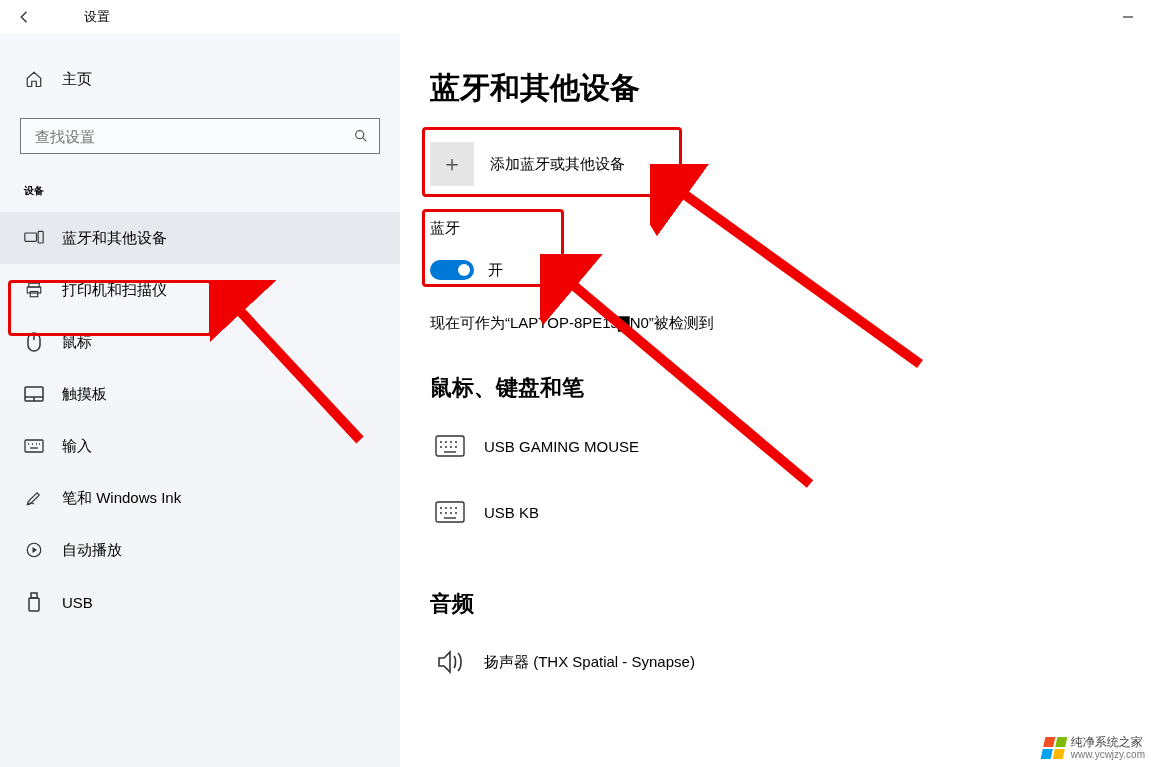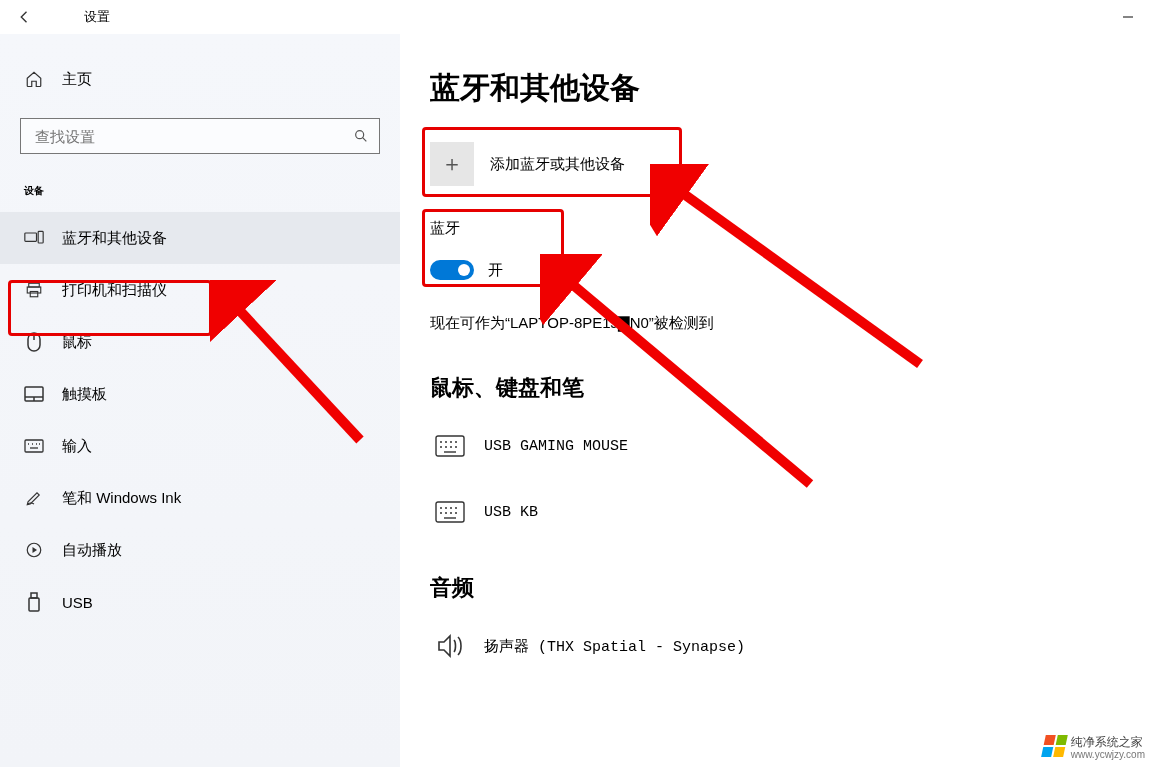--- a/index.html
+++ b/index.html
@@ -35,24 +35,24 @@
   .hl3 { left: -8px; top: -4px; width: 142px; height: 78px; }
   .subhead { font-size: 15px; margin-bottom: 22px; }
   .toggle-row { display:flex; align-items:center; }
   .toggle { width: 44px; height: 20px; border-radius: 10px; background:#0078d7; position:relative; margin-right: 14px; cursor:pointer; }
   .toggle .knob { width:12px; height:12px; border-radius:50%; background:#fff; position:absolute; right:4px; top:4px; }
   .toggle-label { font-size: 15px; }
   .status { font-size: 15px; margin-top: 18px; margin-bottom: 40px; }
   .group-head { font-size: 22px; font-weight:600; margin-bottom: 18px; }
   .dev-row { display:flex; align-items:center; height: 50px; margin-bottom: 16px; }
   .dev-icon { width: 40px; height: 36px; display:flex; align-items:center; justify-content:center; margin-right: 14px; }
-  .dev-name { font-size: 15px; font-family: Liberation Mono, monospace; }
-  .audio-group { margin-top: 36px; }
+  .dev-name { font-size: 15px; }
+  .audio-group { margin-top: 52px; }
   .arrow { position:absolute; pointer-events:none; }
-  .watermark { position:absolute; right: 6px; bottom: 6px; display:flex; font-size: 12px; color:#444; }
+  .watermark { position:absolute; right: 6px; bottom: 6px; display:flex; align-items:center; font-size: 12px; color:#444; }
   .watermark .sq { display:grid; grid-template-columns: 10px 10px; grid-template-rows: 10px 10px; gap:2px; margin-right:6px; transform: skewX(-12deg); }
   .watermark .sq span:nth-child(1){background:#f25022;} .watermark .sq span:nth-child(2){background:#7fba00;} .watermark .sq span:nth-child(3){background:#00a4ef;} .watermark .sq span:nth-child(4){background:#ffb900;}
   .watermark .wt { line-height:1.2; }
   svg { display:block; }
 </style>
 </head>
 <body>
 
 <div class="window">
   <div class="titlebar">

